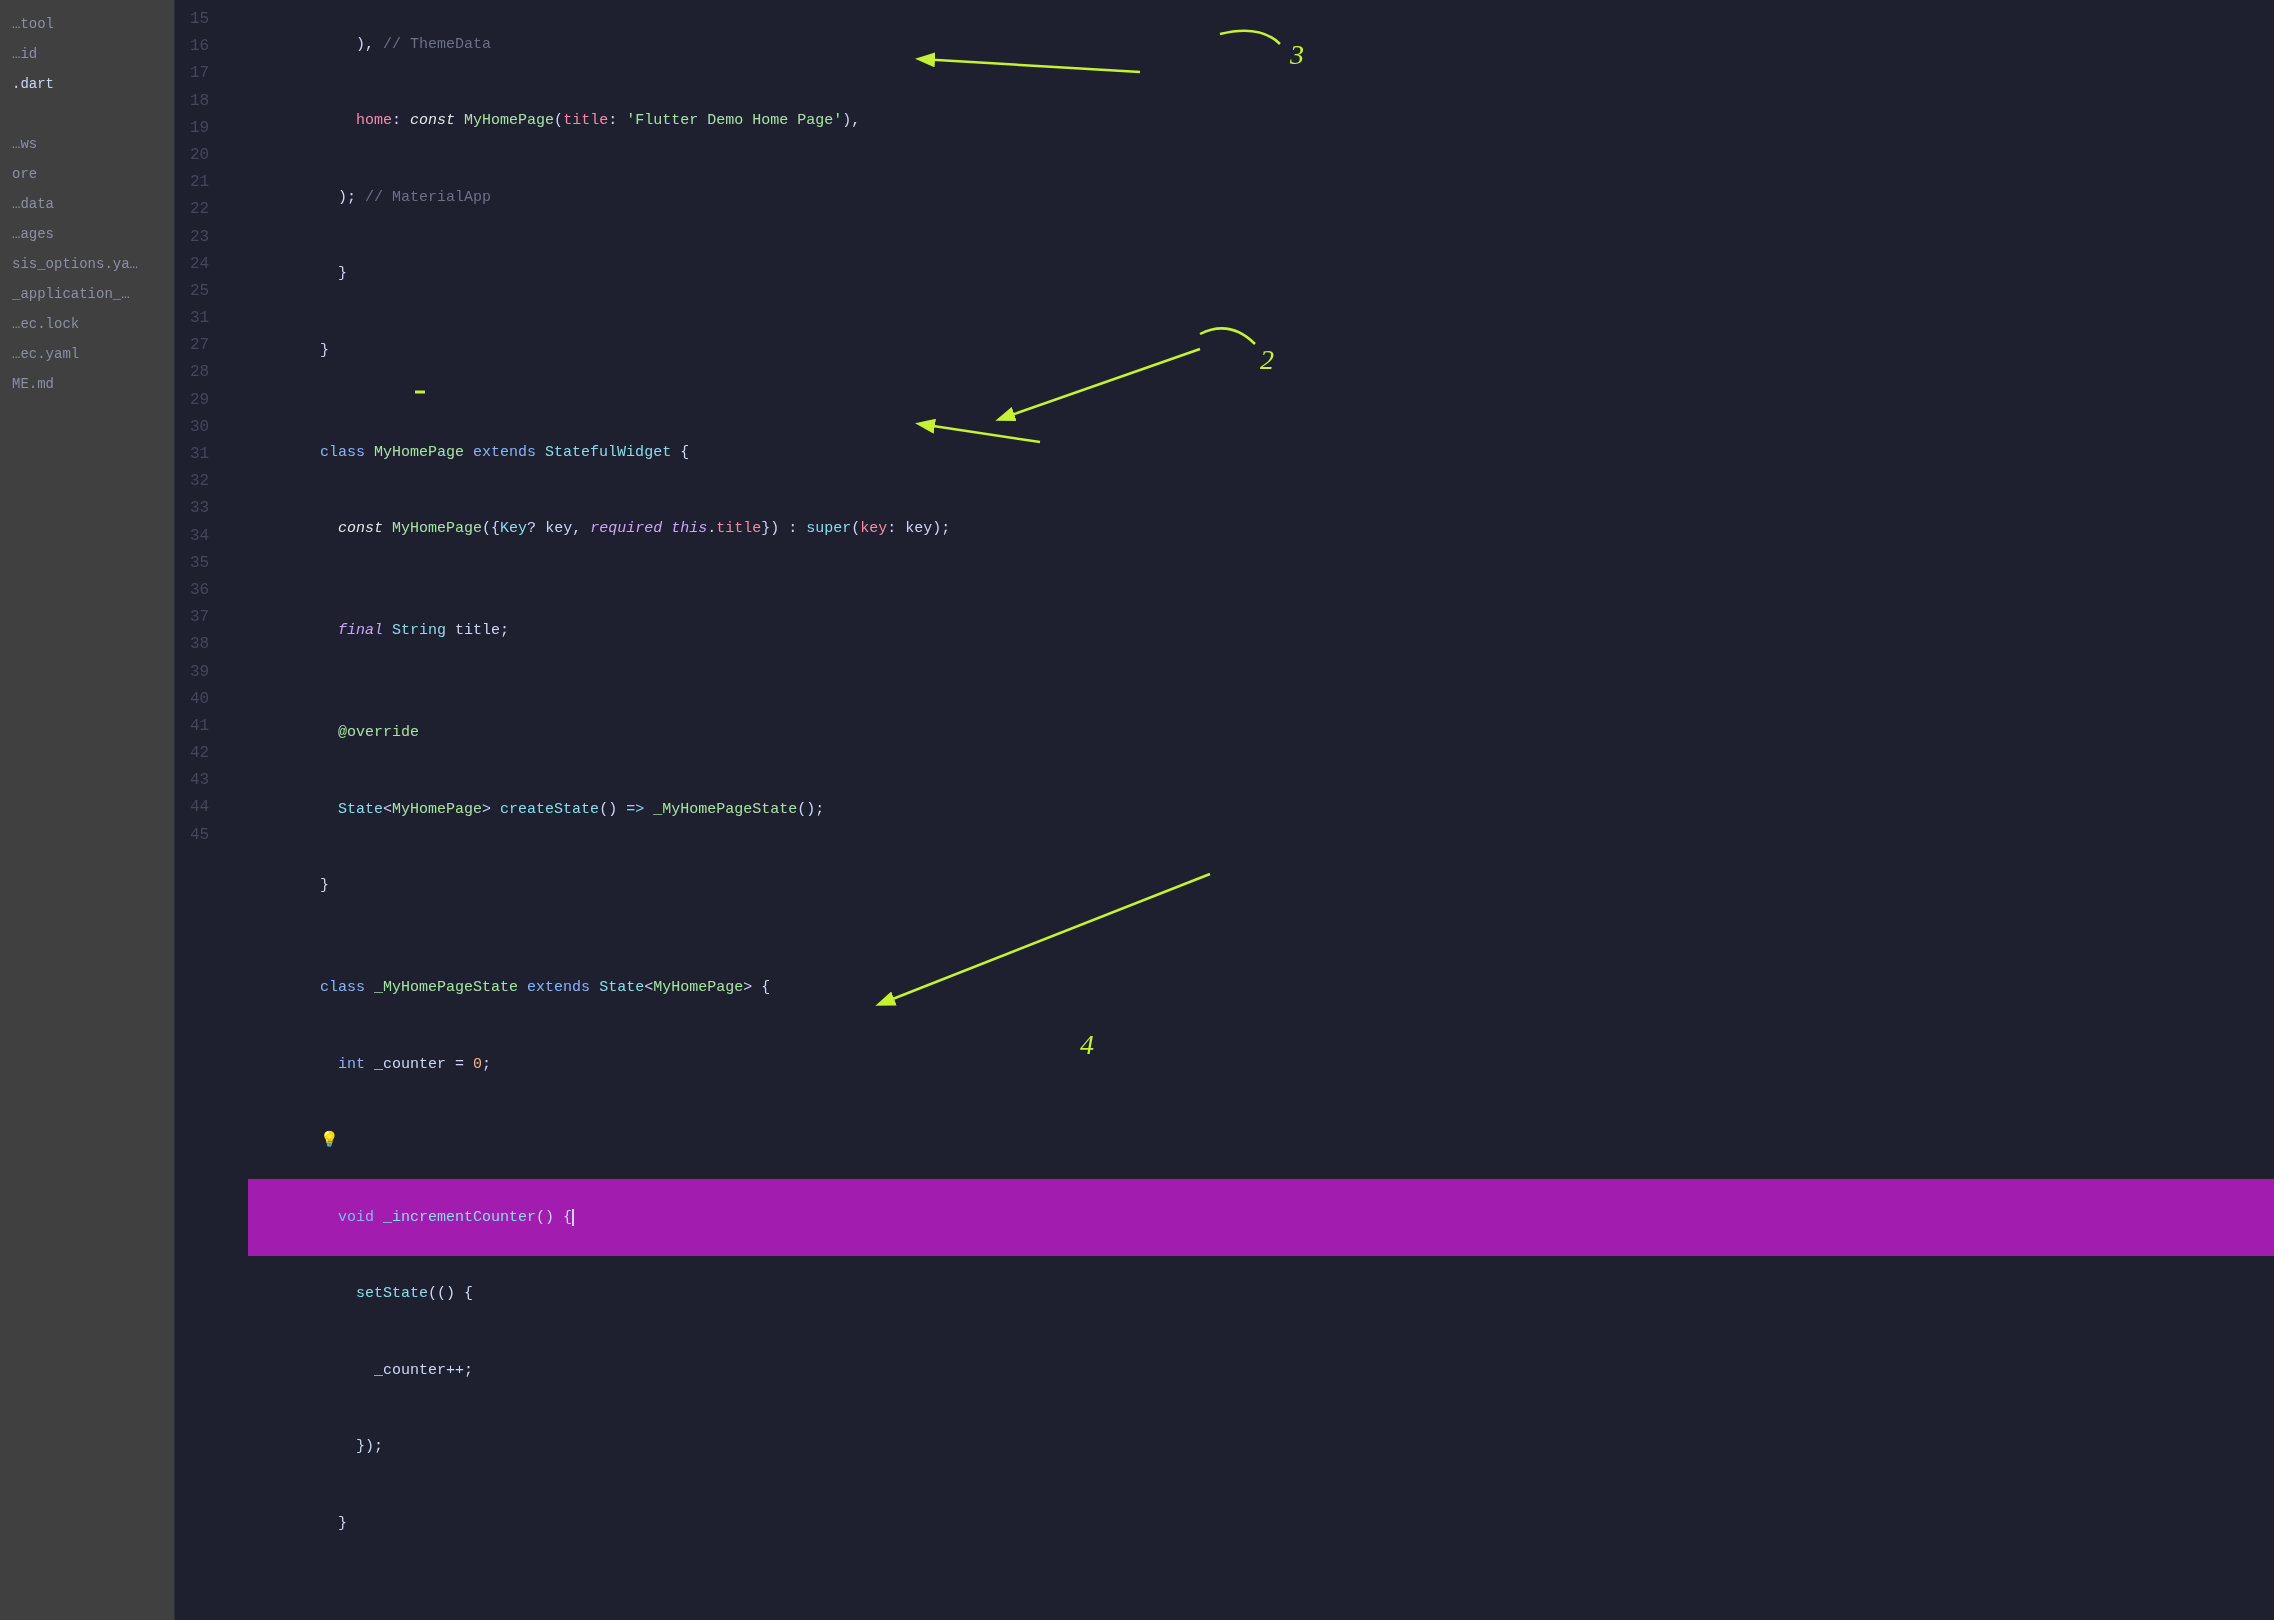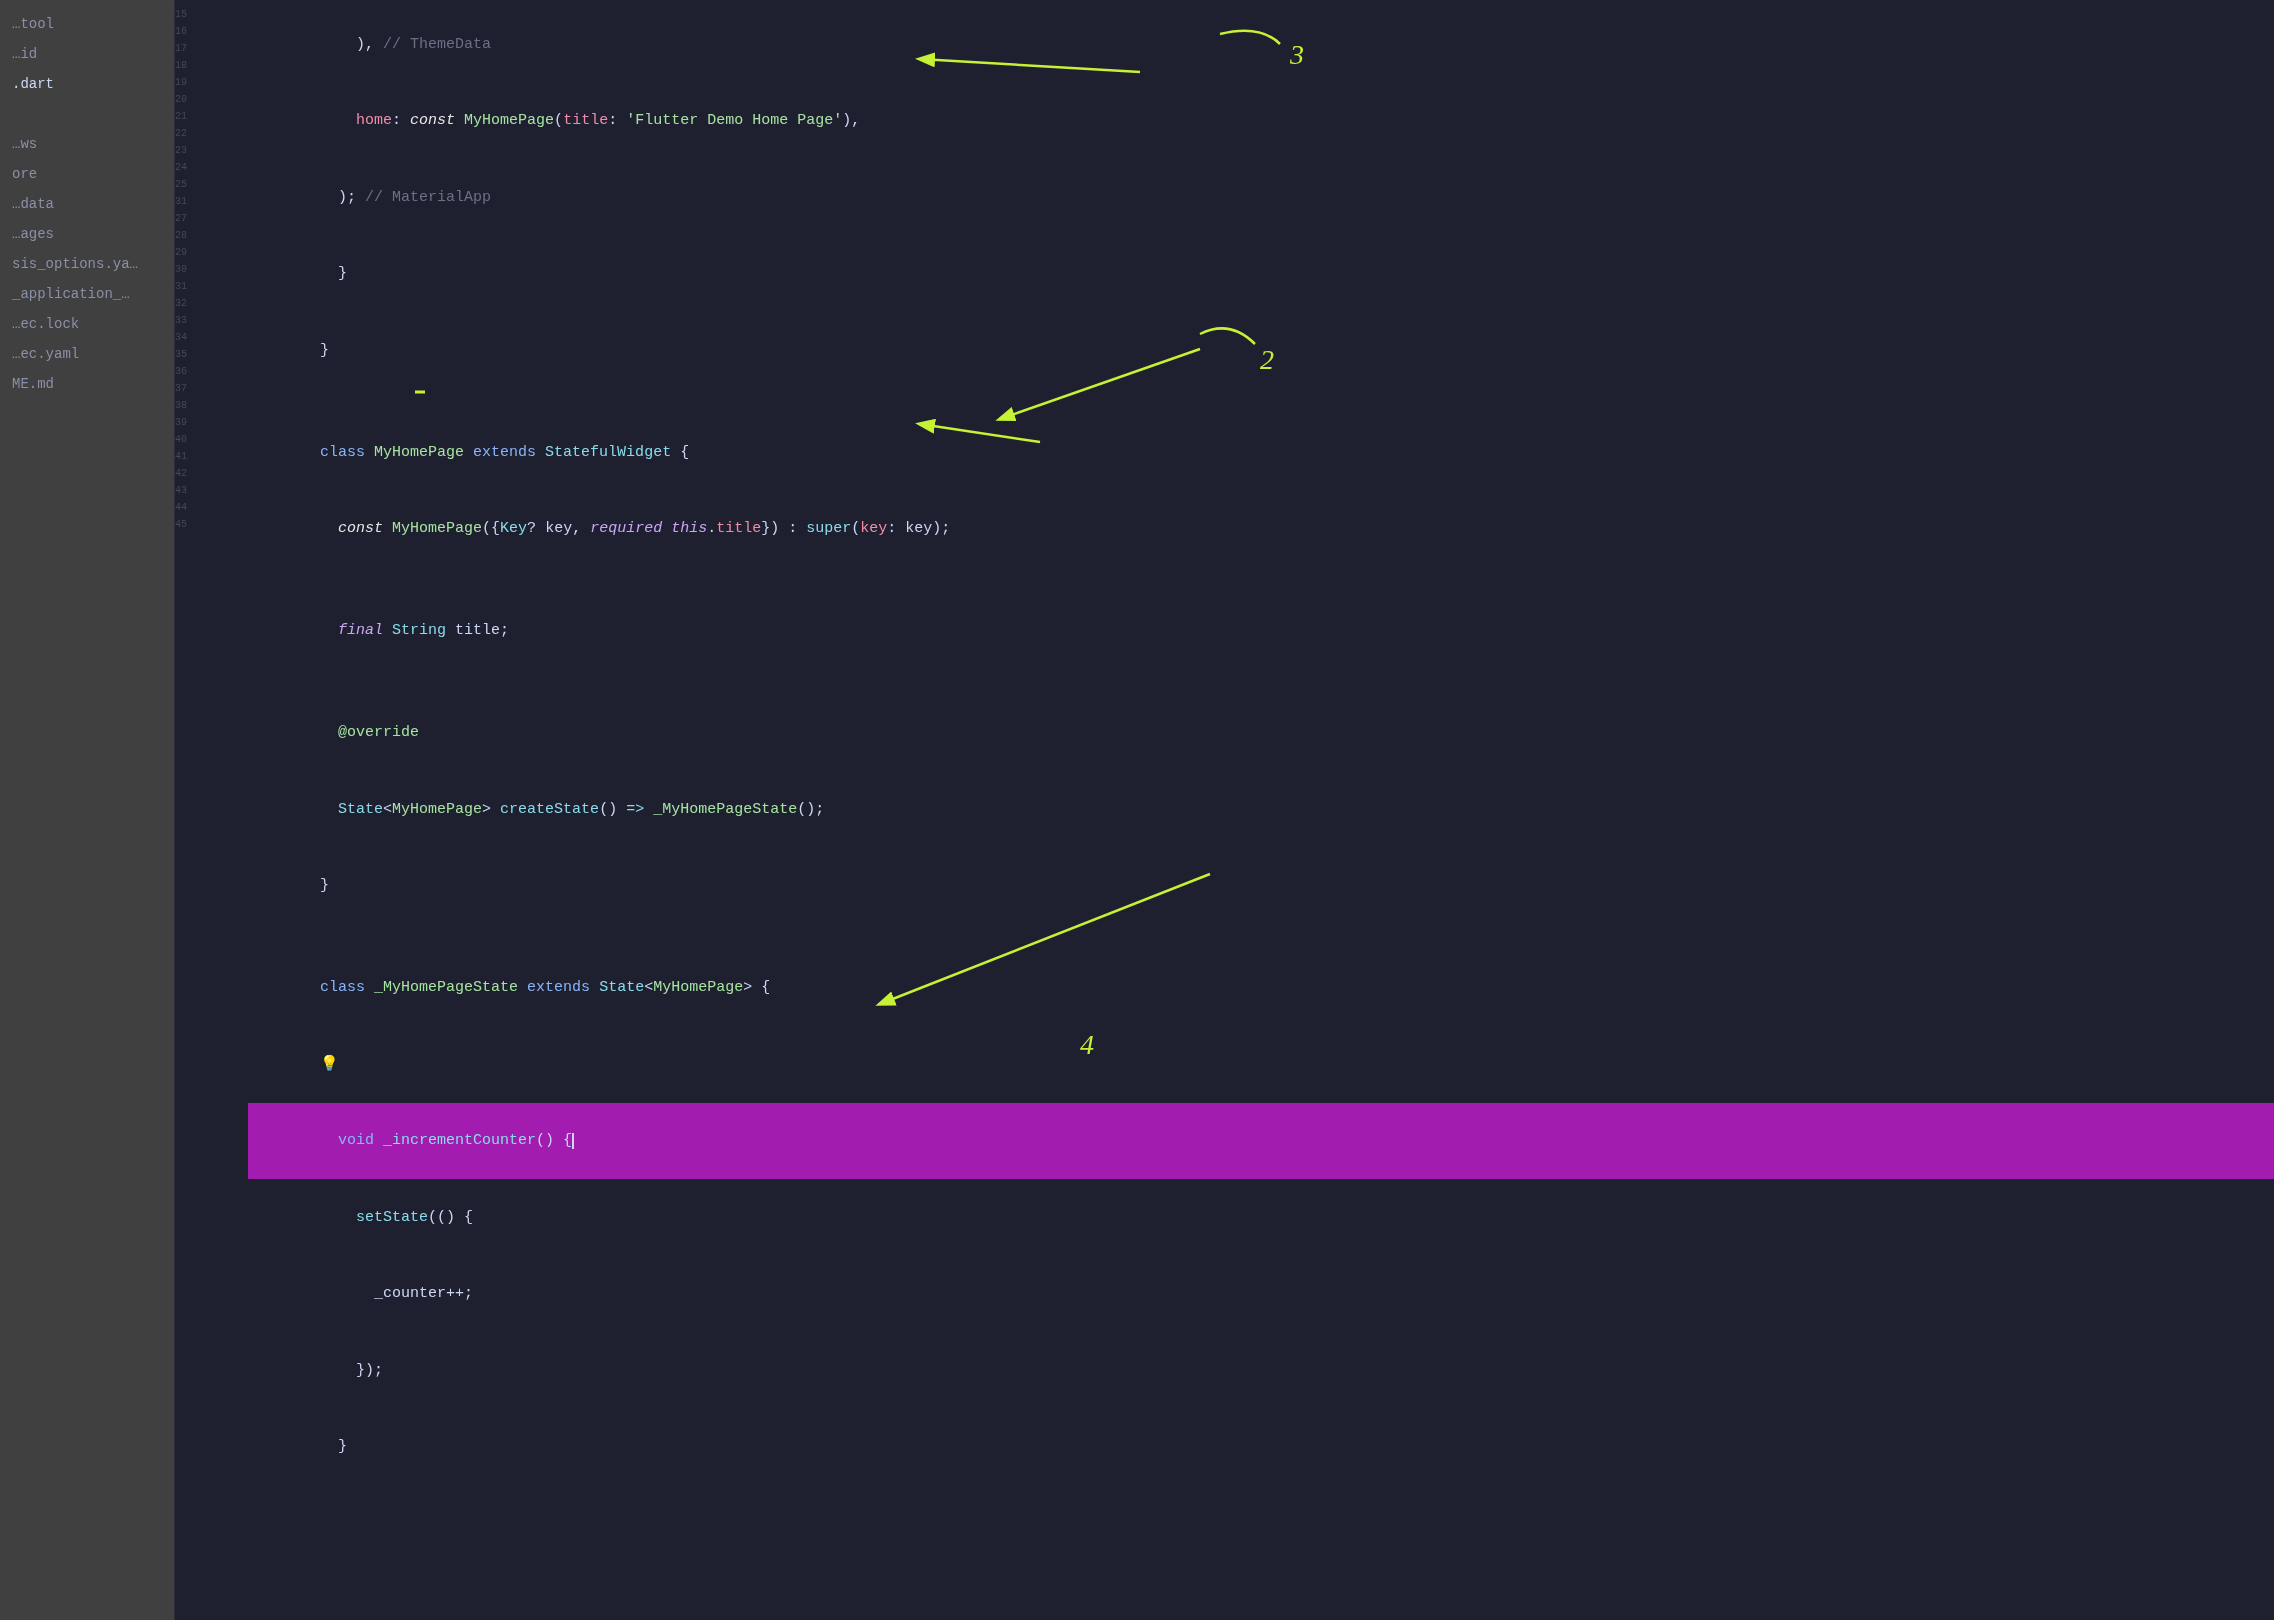--- a/index.html
+++ b/index.html
@@ -48,25 +48,25 @@
     .code-container {
       display: flex;
       height: 100%;
       padding: 4px 0;
     }
 
     
     .line-numbers {
       width: 65px;
       flex-shrink: 0;
-      text-align: left;
+      text-align: center;
       padding-right: 16px;
       color: #45475a;
       user-select: none;
-      font-size: 10px;
+      font-size: 16px;
       line-height: 1.7;
       padding-top: 2px;
     }
     .line-number {
       display: block;
     }
 
     
     .code-lines {
       flex: 1;
@@ -239,20 +239,23 @@
       <span class="code-line">
         <span class="plain">}</span>
       </span>
 
       <span class="code-line">&nbsp;</span>
 
       <span class="code-line">
         <span class="kw-class">class</span><span class="plain"> </span><span class="class-name">_MyHomePageState</span><span class="plain"> </span><span class="kw-extends">extends</span><span class="plain"> </span><span class="type-name">State</span><span class="plain">&lt;</span><span class="class-name">MyHomePage</span><span class="plain">&gt; {</span>
       </span>
 
+      <span class="code-line">
+        <span class="plain">  </span><span class="kw-int">int</span><span class="plain"> </span><span class="param-name">_counter</span><span class="plain"> = </span><span class="number">0</span><span class="plain">;</span>
+      </span>
 
       <span class="code-line">
         <span style="color:#f9e2af;">💡</span>
       </span>
 
       <span class="code-line line-highlight">
         <span class="plain">  </span><span class="kw-void">void</span><span class="plain"> </span><span class="fn-name">_incrementCounter</span><span class="plain">() {</span><span class="cursor"></span>
       </span>
 
       <span class="code-line">

